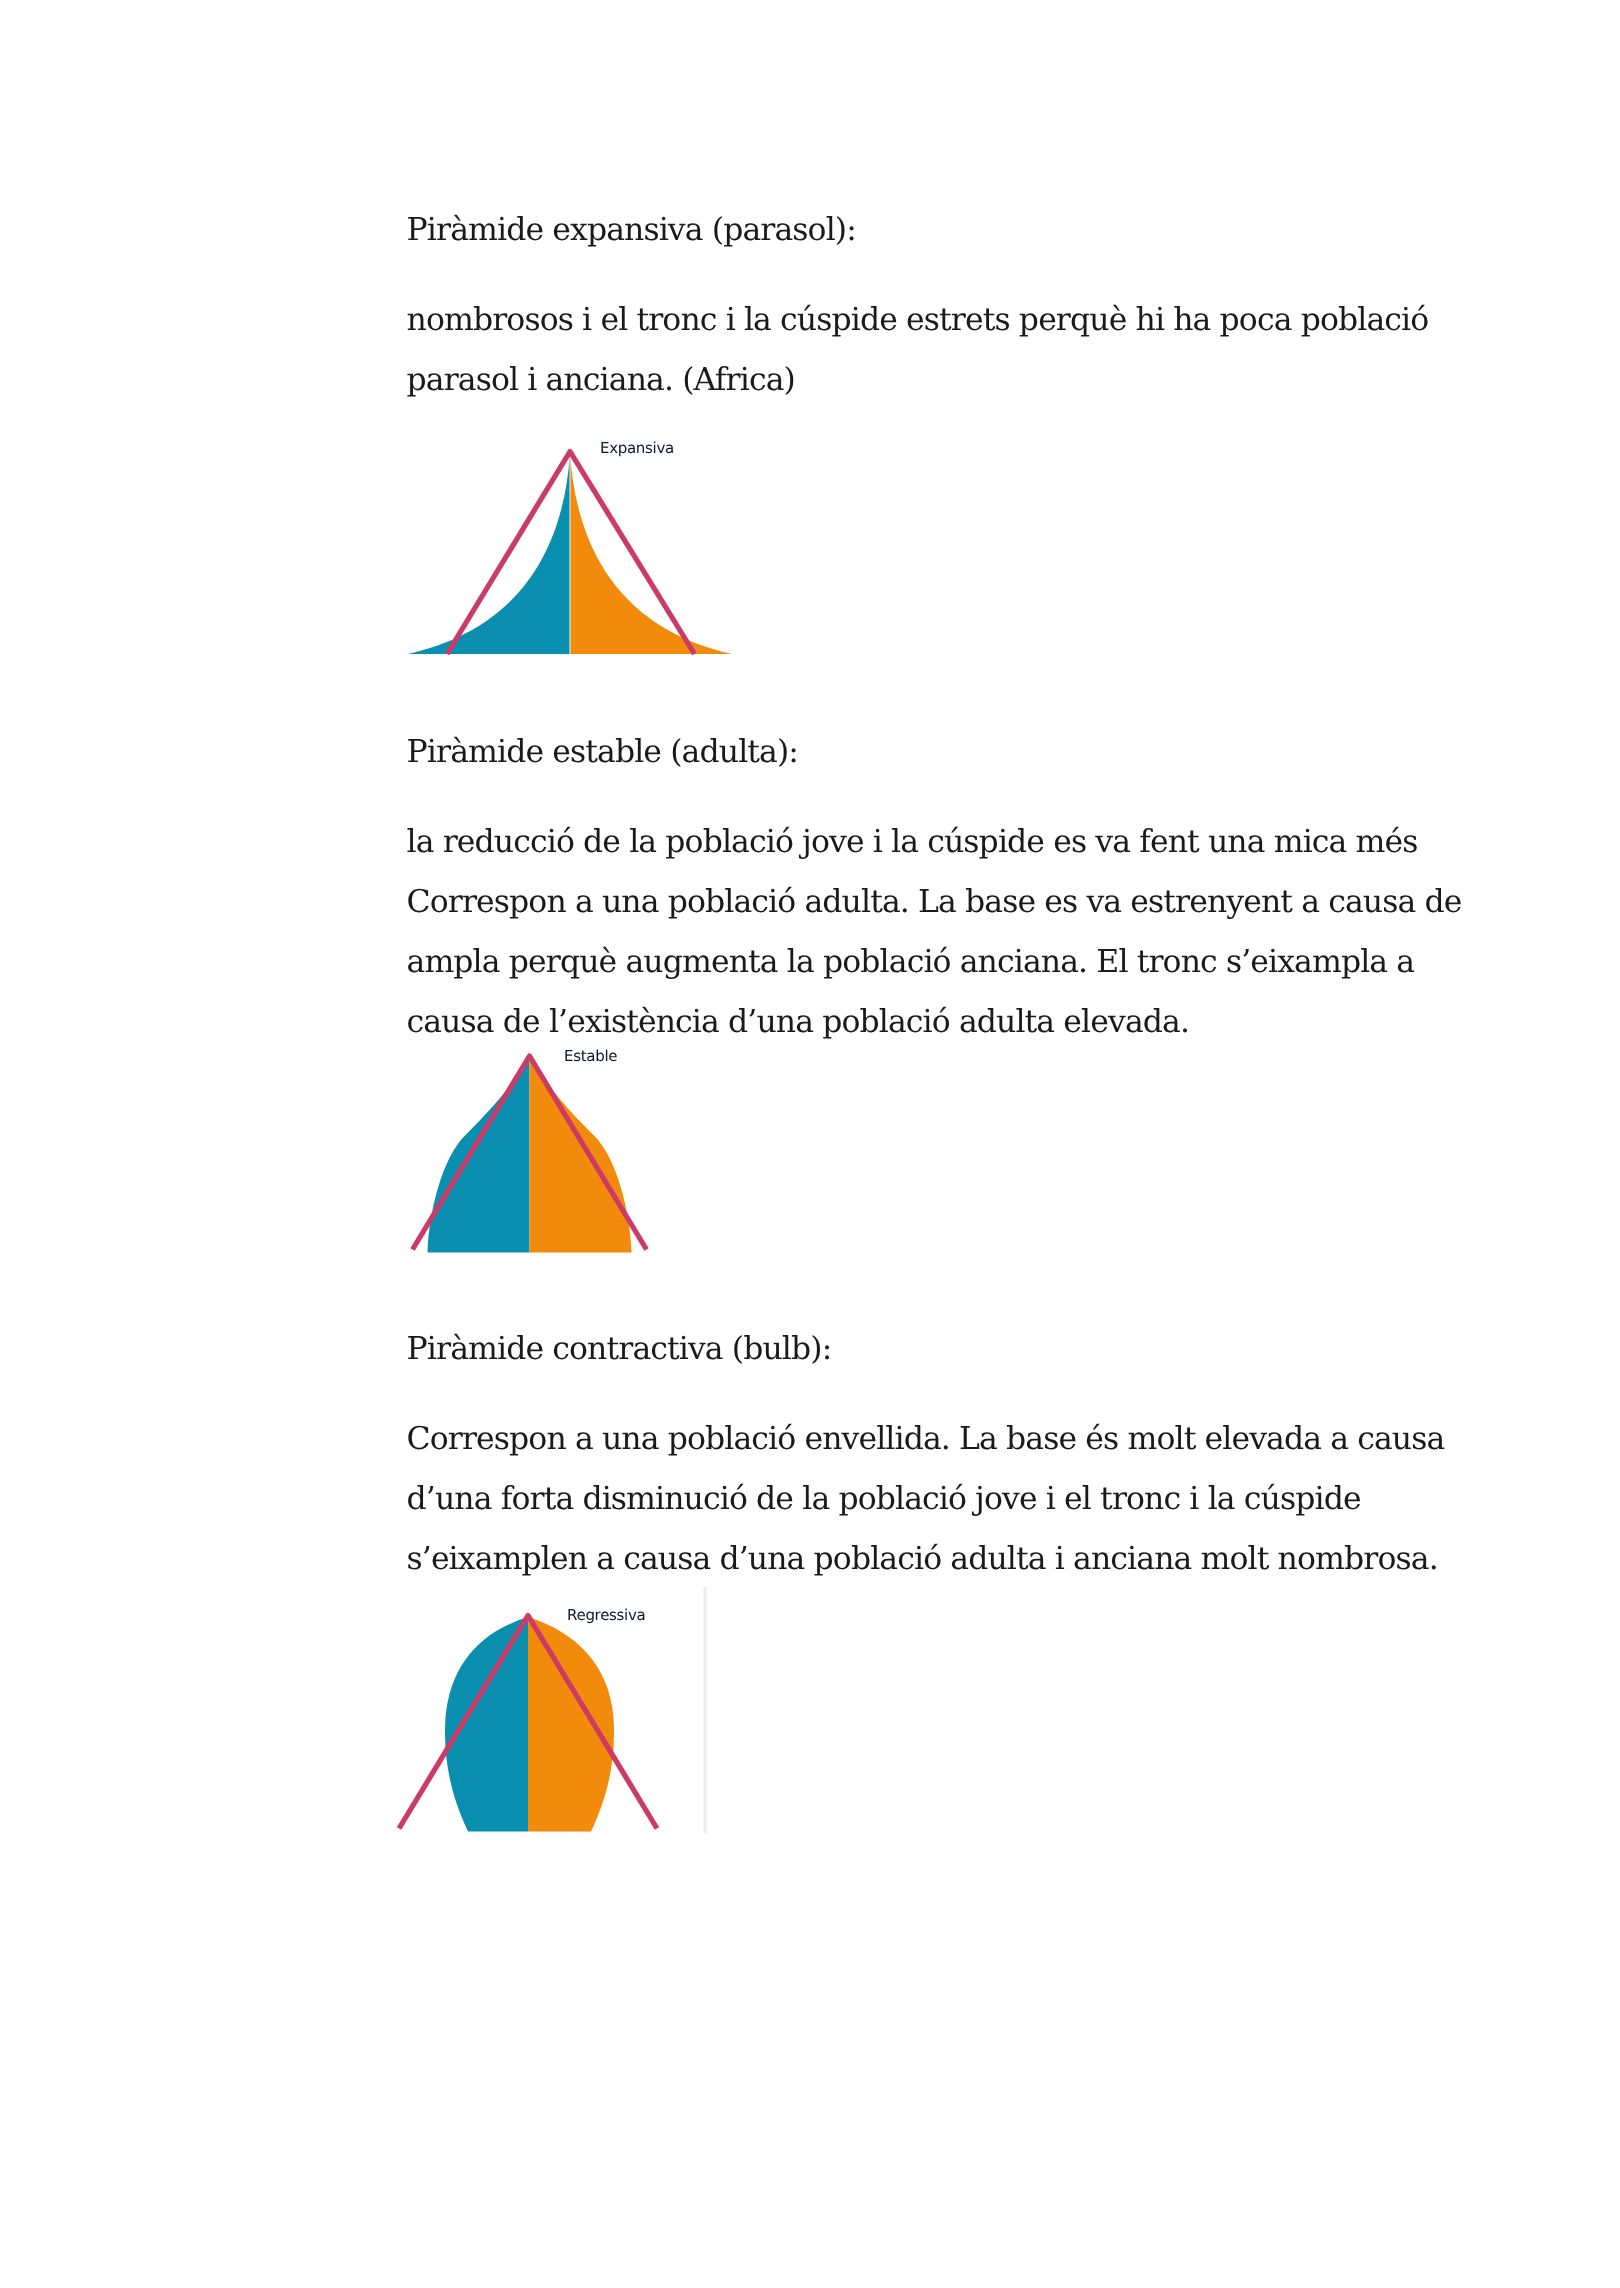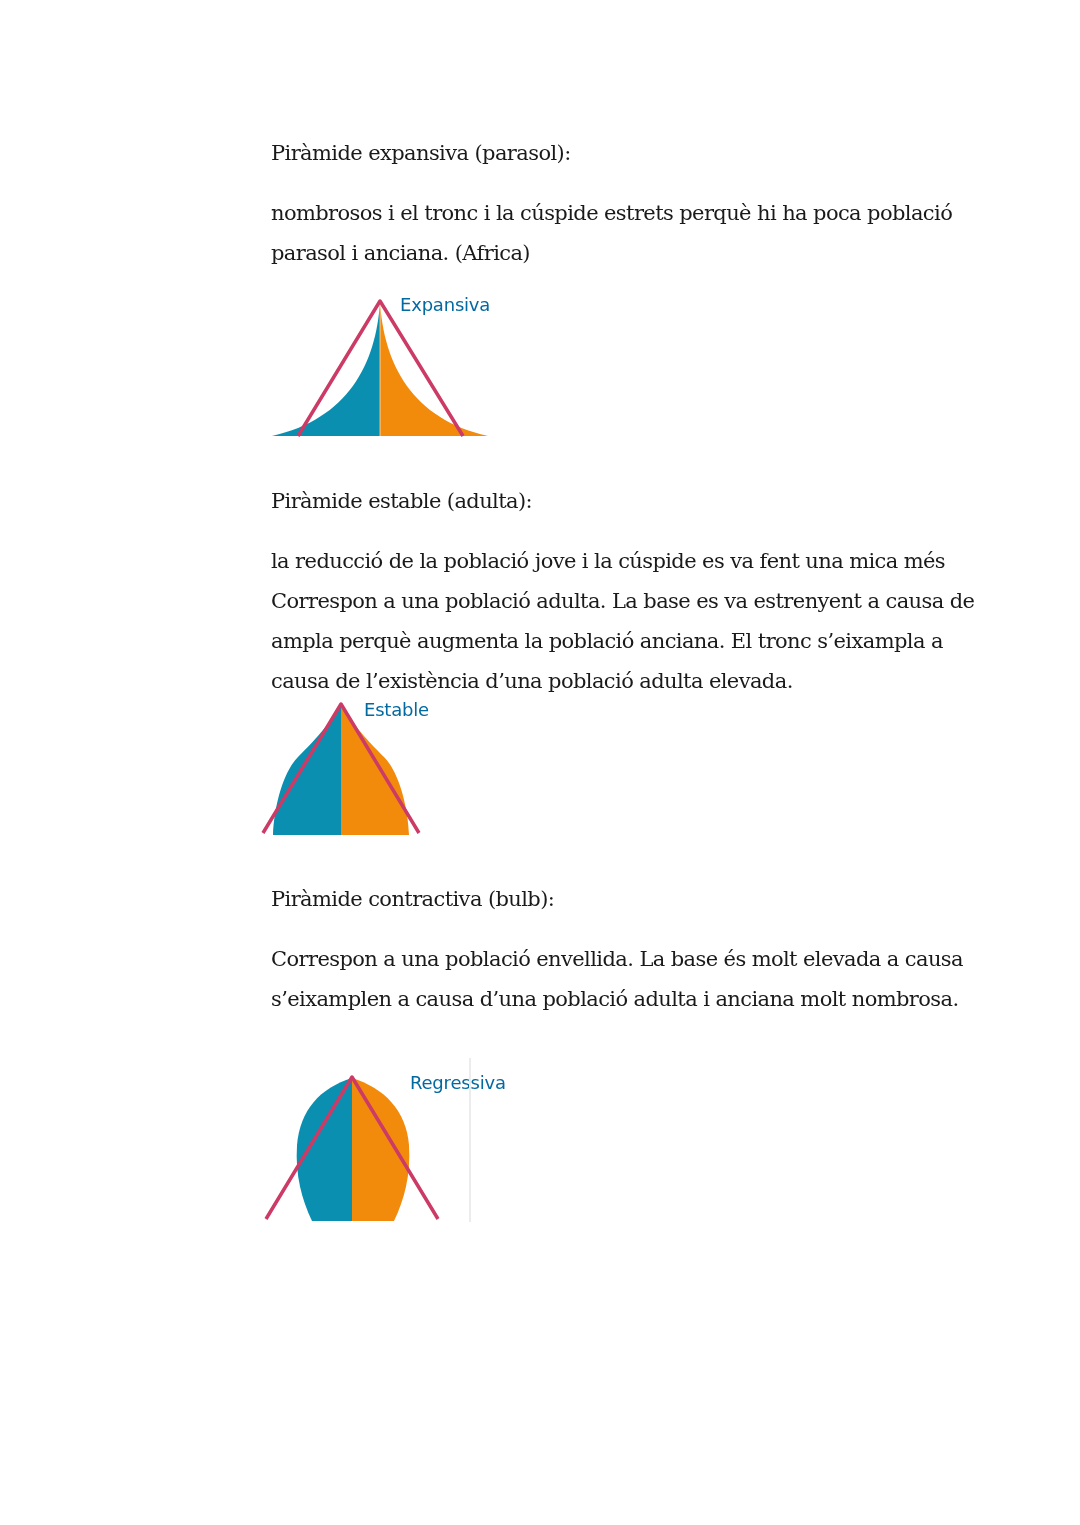--- a/index.html
+++ b/index.html
@@ -4,21 +4,21 @@
   <style>
     html, body { margin: 0; padding: 0; background: #ffffff; }
     body { width: 1080px; height: 1525px; position: relative; overflow: hidden;
            font-family: "DejaVu Serif", "Liberation Serif", serif; color: #1a1a1a; }
     .txt { position: absolute; left: 261px; font-size: 21px; line-height: 30px;
            letter-spacing: -0.6px; white-space: nowrap; }
     .txt p { margin: 10px; }
     .fig { position: absolute; }
     .fig svg { display: block; }
     .fig-label { position: absolute; font-family: "DejaVu Sans", "Liberation Sans", sans-serif;
-                 font-size: 18px; color: #0369a1; letter-spacing: -0.2px; }
+                 font-size: 10px; color: #0f172a; letter-spacing: -0.2px; }
     .vline { position: absolute; left: 469px; top: 1058px; width: 2px; height: 164px; background: #ececec; }
   </style>
 </head>
 <body>
 
 <div class="txt" style="top:128px;">
   <p>Piràmide expansiva (parasol):</p>
 </div>
 <div class="txt" style="top:188px;">
   <p>nombrosos i el tronc i la cúspide estrets perquè hi ha poca població</p>
@@ -36,37 +36,38 @@
 
 <div class="txt" style="top:476px;">
   <p>Piràmide estable (adulta):</p>
 </div>
 <div class="txt" style="top:536px;">
   <p>la reducció de la població jove i la cúspide es va fent una mica més</p>
   <p>Correspon a una població adulta. La base es va estrenyent a causa de</p>
   <p>ampla perquè augmenta la població anciana. El tronc s’eixampla a</p>
   <p>causa de l’existència d’una població adulta elevada.</p>
 </div>
-<div class="fig" style="left:258px; top:697px;text-align:center;">
+<div class="fig" style="left:270px; top:697px;text-align:center;">
   <svg width="170" height="142" viewBox="0 0 170 142">
     <path d="M83 8 C 70 30, 50 50, 40 60 C 25 75, 16 110, 15 138 L 83 138 Z" fill="#0a8fb0"></path>
     <path d="M83 8 C 96 30, 116 50, 126 60 C 141 75, 150 110, 151 138 L 83 138 Z" fill="#f28a0c"></path>
     <polyline points="5,136 83,7 161,136" fill="none" stroke="#cc3a66" stroke-width="3.5" stroke-linejoin="round"></polyline>
   </svg>
   <span class="fig-label" style="left:106px; top:2px;">Estable</span>
 </div>
 
 <div class="txt" style="top:874px;">
   <p>Piràmide contractiva (bulb):</p>
 </div>
 <div class="txt" style="top:934px;">
   <p>Correspon a una població envellida. La base és molt elevada a causa</p>
+  <p>d’una forta disminució de la població jove i el tronc i la cúspide</p>
   <p>s’eixamplen a causa d’una població adulta i anciana molt nombrosa.</p>
 </div>
 <div class="fig" style="left:260px; top:1070px;">
   <svg width="190" height="154" viewBox="0 0 190 154">
     <path d="M92 8 C 60 18, 40 40, 37 75 C 35 105, 42 130, 52 151 L 92 151 Z" fill="#0a8fb0"></path>
     <path d="M92 8 C 124 18, 146 40, 149 75 C 151 105, 144 130, 134 151 L 92 151 Z" fill="#f28a0c"></path>
     <polyline points="6,149 92,7 178,149" fill="none" stroke="#cc3a66" stroke-width="3.5" stroke-linejoin="round"></polyline>
   </svg>
-  <span class="fig-label" style="left:118px; top:2px;margin-left:32px;">Regressiva</span>
+  <span class="fig-label" style="left:118px; top:2px;">Regressiva</span>
 </div>
 <div class="vline"></div>
 
 </body></html>

